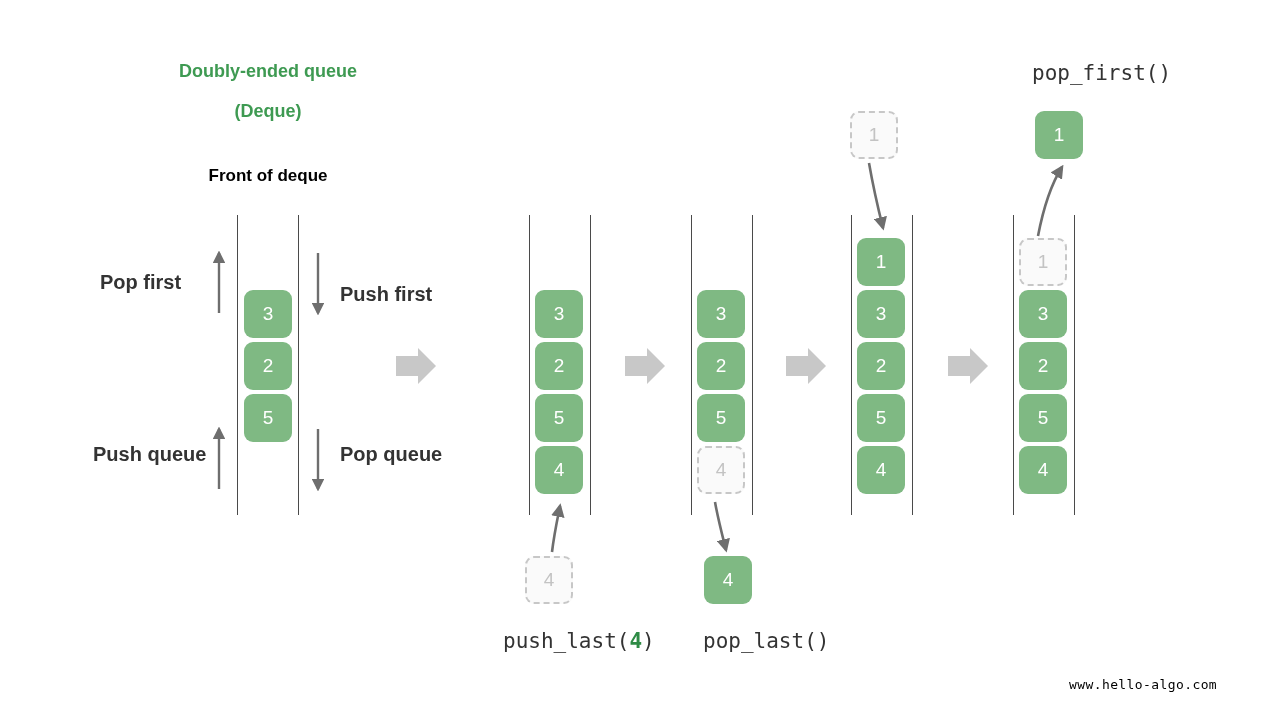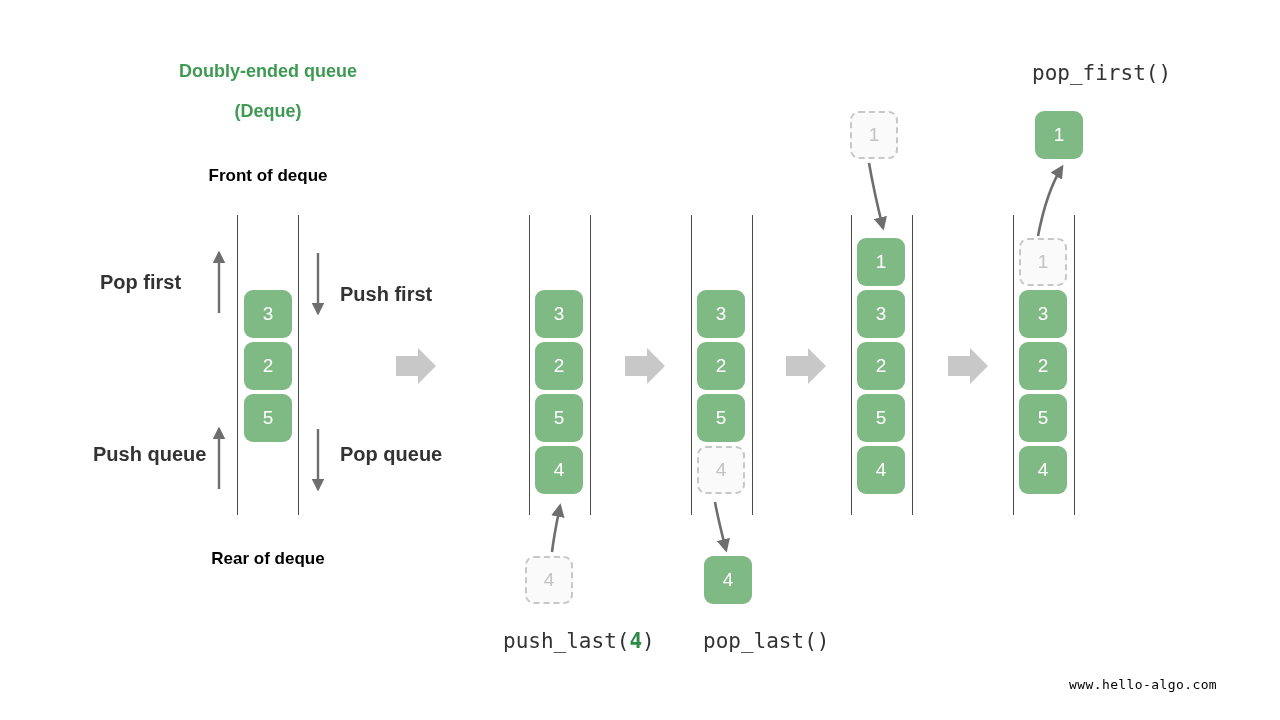--- a/index.html
+++ b/index.html
@@ -121,21 +121,20 @@
 </style>
 </head>
 <body>
 
 <div class="stage">
 
   <div class="title title-line1">Doubly-ended queue</div>
   <div class="title title-line2">(Deque)</div>
 
   <div class="endlabel front-label">Front of deque</div>
-  <div class="endlabel rear-label">Rear of deque</div>
 
   <div class="oplabel op-popfirst">Pop first</div>
   <div class="oplabel op-pushfirst">Push first</div>
   <div class="oplabel op-pushlast">Push queue</div>
   <div class="oplabel op-poplast">Pop queue</div>
 
 
   <div class="codelabel cl-popfirst">pop_first()</div>
 
   <div class="codelabel cl-pushlast"><span>push_last(</span><span class="arg">4</span><span>)</span></div>

